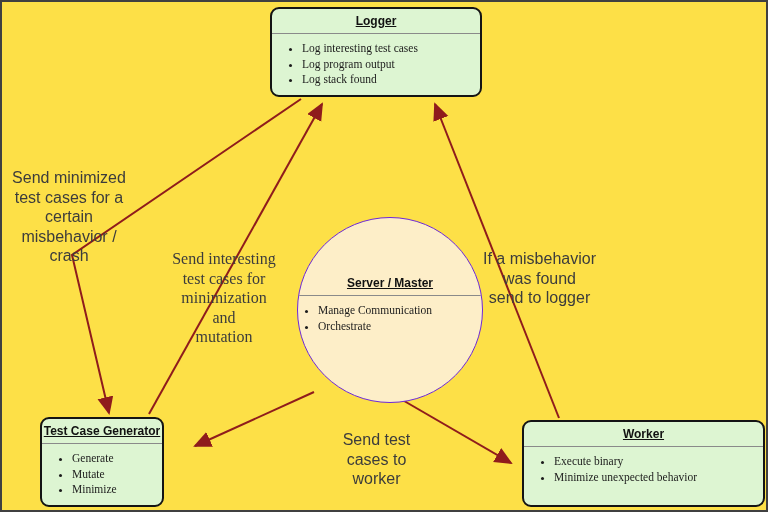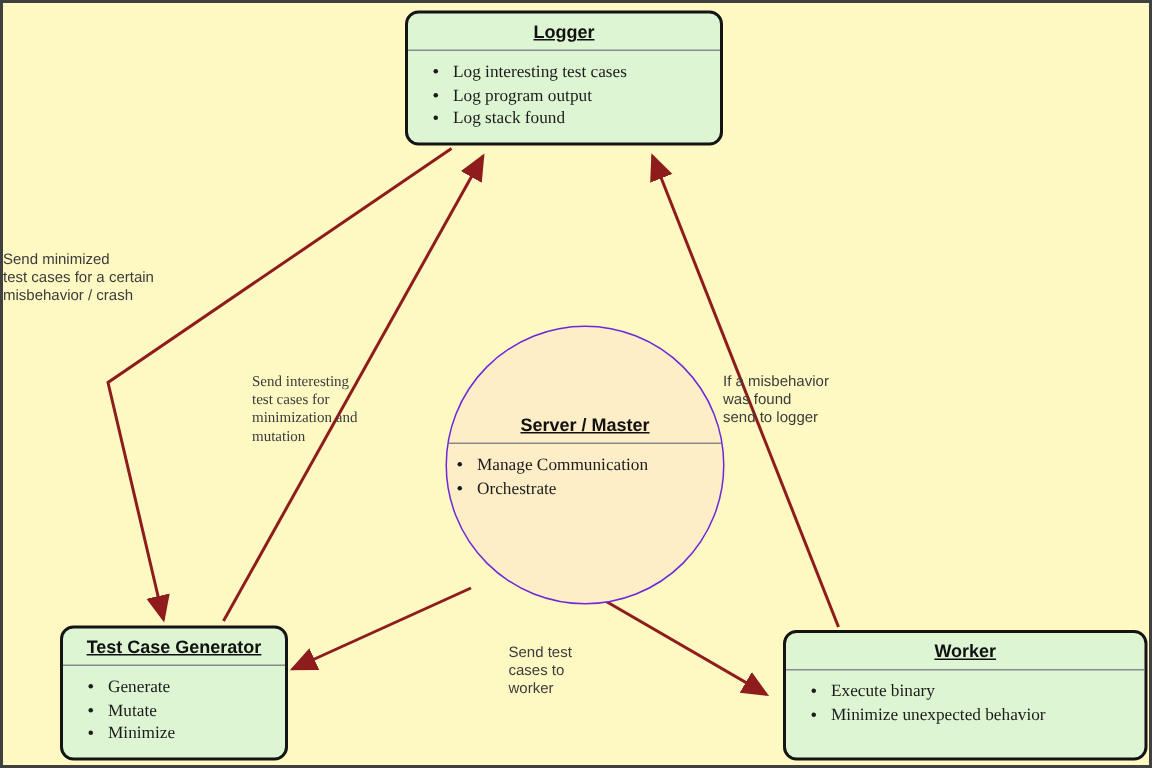--- a/index.html
+++ b/index.html
@@ -2,21 +2,21 @@
 <html><head>
 <meta charset="utf-8">
 <style>
   html, body { margin: 0; padding: 0; background: #ffffff; }
   #canvas {
     position: relative;
     width: 768px;
     height: 512px;
     box-sizing: border-box;
     border: 2px solid #404040;
-    background: #fef9c3;
+    background: #fde047;
     font-family: "Liberation Sans", sans-serif;
     overflow: hidden;
   }
   svg.edges {
     position: absolute;
     left: 0; top: 0;
     width: 768px; height: 512px;
     pointer-events: none;
   }
   .node {
@@ -55,26 +55,27 @@
     left: 295px; top: 215px;
     width: 186px; height: 186px;
     border-radius: 50%;
     background: #fdeec8;
     border: 1px solid #6d28d9;
     overflow: hidden;
   }
   .circle .title { padding-top: 58px; }
   .circle ul { padding-left: 20px; }
   #node-logger   { left: 268px; top: 5px;   width: 212px; height: 90px; }
-  #node-generator{ left: 38px;  top: 415px; width: 152px; height: 90px; }
+  #node-generator{ left: 38px;  top: 415px; width: 124px; height: 90px; }
   #node-worker   { left: 520px; top: 418px; width: 243px; height: 87px; }
   .edge-label {
     position: absolute;
-    font-size: 10px;
+    font-size: 16px;
     color: #3c3c3c;
+    text-align: center;
     white-space: pre-line;
     line-height: 1.22;
   }
   #label-minimized   { left: 0px;   top: 166px; width: 134px; }
   #label-interesting { left: 166px; top: 247px; width: 112px; font-family: Liberation Serif, serif; }
   #label-misbehavior { left: 480px; top: 247px; width: 115px; }
   #label-sendworker  { left: 337px; top: 428px; width: 75px; }
 </style>
 </head>
 <body>

